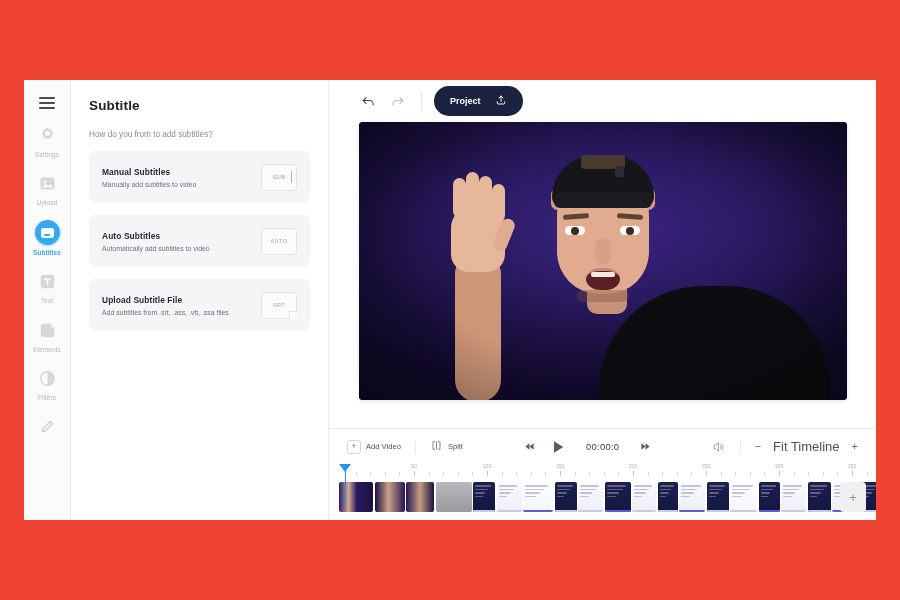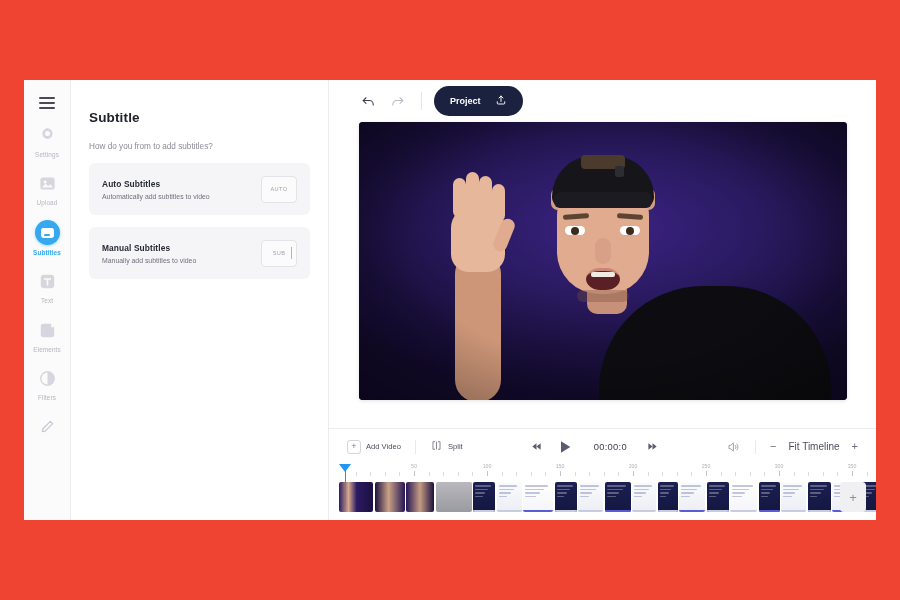--- a/index.html
+++ b/index.html
@@ -121,21 +121,21 @@
     color: #c7c7d0;
     cursor: pointer;
   }
 
   
   #subtitle-panel {
     width: 258px;
     flex: 0 0 258px;
     background: #ffffff;
     border-right: 1px solid #ececf0;
-    padding: 30px 18px 0 18px;
+    padding: 18px 18px 0 18px;
     box-sizing: border-box;
     position: relative;
   }
   #panel-title {
     font-size: 13.5px;
     font-weight: bold;
     color: #20222c;
     letter-spacing: .15px;
   }
   #panel-question {
@@ -470,21 +470,21 @@
   #play-button { color: #5a5d70; cursor: pointer; display:flex; align-items:center; }
   #timecode {
     font-size: 9.4px;
     color: #3e4152;
     letter-spacing: .3px;
     min-width: 44px;
     text-align: center;
   }
   #zoom-controls { display: flex; align-items: center; gap: 12px; }
   .zoom-sign { font-size: 11px; color: #6b6e7d; cursor: pointer; line-height: 1; }
-  #fit-timeline-label { font-size: 10px; color: #4c4f5e; cursor: pointer; }
+  #fit-timeline-label { font-size: 13px; color: #4c4f5e; cursor: pointer; }
 
   
   #timeline {
     height: 56px;
     flex: 0 0 56px;
     background: #ffffff;
     position: relative;
     padding: 0 10px;
     box-sizing: border-box;
   }
@@ -643,38 +643,47 @@
         </svg>
       </div>
     </div>
 
     <div id="subtitle-panel">
       <div id="panel-title">Subtitle</div>
       <div id="panel-question">How do you from to add subtitles?</div>
 
       <div class="opt-card">
         <div class="opt-text">
+          <div class="opt-title">Manual Subtitles</div>
+          <div class="opt-desc">Manually add subtitles to video</div>
+        </div>
+        <div class="opt-badge has-cursor">
+          <span>SUB</span>
+        </div>
+      </div>
+
+      <div class="opt-card">
+        <div class="opt-text">
           <div class="opt-title">Auto Subtitles</div>
           <div class="opt-desc">Automatically add subtitles to video</div>
         </div>
         <div class="opt-badge">
           <span>AUTO</span>
         </div>
       </div>
 
       <div class="opt-card">
         <div class="opt-text">
-          <div class="opt-title">Manual Subtitles</div>
-          <div class="opt-desc">Manually add subtitles to video</div>
-        </div>
-        <div class="opt-badge has-cursor">
-          <span>SUB</span>
-        </div>
-      </div>
-
+          <div class="opt-title">Upload Subtitle File</div>
+          <div class="opt-desc">Add subtitles from .srt, .ass, .vtt, .ssa files</div>
+        </div>
+        <div class="opt-badge folded">
+          <span>SRT</span>
+        </div>
+      </div>
 
     </div>
 
     <div id="stage">
 
       <div id="stage-header">
 
         <div class="hdr-icon">
           <svg width="15" height="15" viewBox="0 0 24 24" fill="none" stroke="currentColor" stroke-width="1.7" stroke-linecap="round" stroke-linejoin="round">
             <path d="M8 6L3.5 10.5 8 15"></path>

